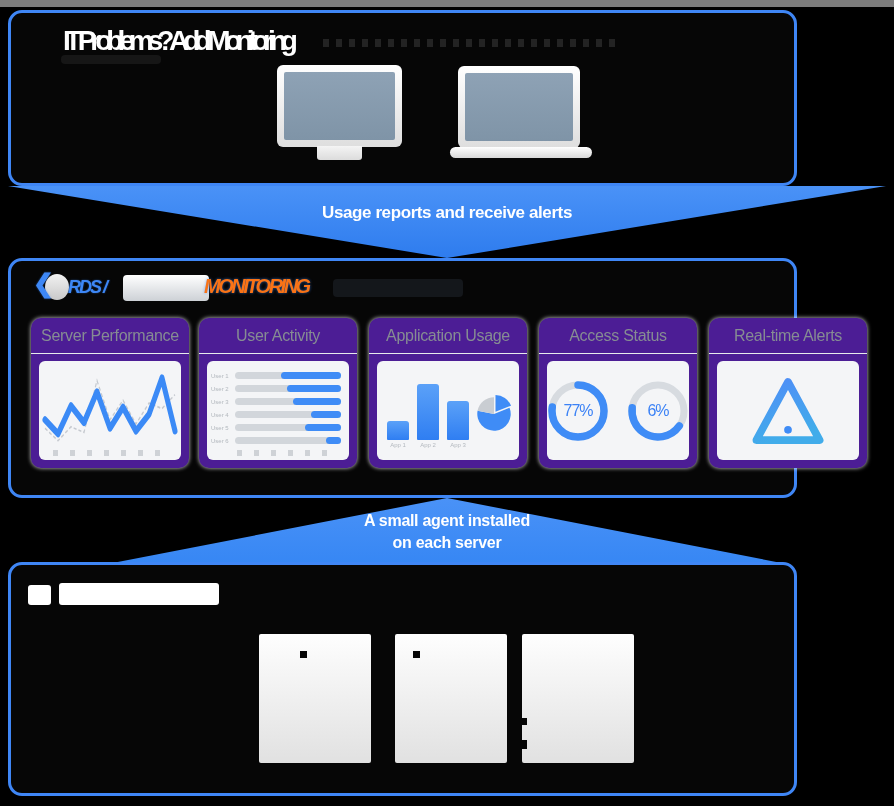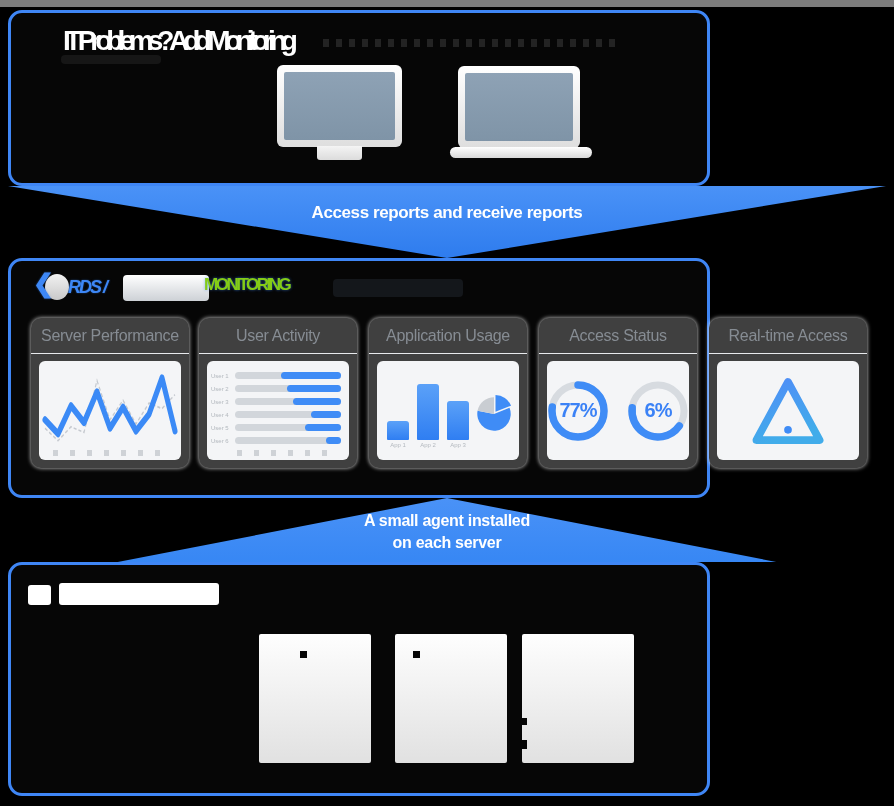--- a/index.html
+++ b/index.html
@@ -1,21 +1,21 @@
 <!DOCTYPE html>
 <html><head>
 <meta charset="utf-8">
 <style>
   * { margin:0; padding:0; box-sizing:border-box; }
   html,body { width:894px; height:806px; }
   body { background:#000; font-family:"Liberation Sans", sans-serif; position:relative; overflow:hidden; }
 
   .top-strip { position:absolute; left:0; top:0; width:894px; height:7px; background:#7c7c7c; }
 
-  .panel { position:absolute; left:8px; width:702px; border:3px solid #3f86f5; border-radius:14px; background:#060606; }
+  .panel { position:absolute; left:8px; width:789px; border:3px solid #3f86f5; border-radius:14px; background:#060606; }
   .panel.top { top:10px; height:176px; }
   .panel.mid { top:258px; height:240px; }
   .panel.bottom { top:562px; height:234px; }
 
   
   .hero-title { position:absolute; left:52px; top:12px; color:#fff; font-weight:800; font-size:28px;
                 letter-spacing:-6px; white-space:nowrap; }
   .hero-dots { position:absolute; left:312px; top:26px; width:292px; height:8px;
                background:repeating-linear-gradient(90deg,#232323 0 6px,transparent 6px 13px); }
   .hero-sub { position:absolute; left:50px; top:42px; width:100px; height:9px; background:#161616; border-radius:4px; }
@@ -43,26 +43,26 @@
 
   
   .back-circle { position:absolute; left:34px; top:13px; width:24px; height:26px; border-radius:50%;
                  background:linear-gradient(#f2f2f2,#c9c9c9); }
   .back-chevron { position:absolute; left:22px; top:8px; color:#3d87f6; font-size:25px; font-weight:800;
                   text-shadow:0 0 2px rgba(61,135,246,.6); }
   .breadcrumb { position:absolute; left:57px; top:16px; color:#3d87f6; font-style:italic; font-weight:800;
                 font-size:18px; letter-spacing:-2px; text-shadow:0 0 2px rgba(61,135,246,.5); }
   .toolbar-pill { position:absolute; left:112px; top:14px; width:86px; height:26px; border-radius:4px;
                   background:linear-gradient(#ffffff,#cdd1d6); }
-  .active-tab { position:absolute; left:193px; top:14px; color:#84cc16; font-weight:800;
-                font-size:17px; letter-spacing:-2.5px; text-shadow:0 0 3px rgba(61,135,246,.65); }
+  .active-tab { position:absolute; left:193px; top:14px; color:#f97316; font-style:italic; font-weight:800;
+                font-size:20px; letter-spacing:-2.5px; text-shadow:0 0 3px rgba(61,135,246,.65); }
   .toolbar-pill-dim { position:absolute; left:322px; top:18px; width:130px; height:18px; border-radius:4px; background:#14171b; }
 
   
-  .card { position:absolute; top:57px; width:158px; height:150px; background:#404040; border-radius:10px;
+  .card { position:absolute; top:57px; width:158px; height:150px; background:#4c1d95; border-radius:10px;
           box-shadow:0 0 4px rgba(255,255,255,.85); }
   .card-title { height:36px; line-height:36px; text-align:center; color:#868c93; font-size:16px;
                 letter-spacing:-0.3px; border-bottom:1px solid #e8eaed; white-space:nowrap; overflow:hidden; }
   .card-body { position:absolute; left:8px; right:8px; top:43px; bottom:8px; background:#f4f5f7; border-radius:6px; overflow:hidden; }
 
   .tick-row { position:absolute; left:14px; right:10px; bottom:4px; height:6px;
               background:repeating-linear-gradient(90deg,#c5c9ce 0 5px,transparent 5px 17px); opacity:.8; }
 
   
   .ua-wrap { position:absolute; inset:8px 8px 14px 4px; }
@@ -76,21 +76,21 @@
   .au-bars { display:flex; align-items:flex-end; gap:8px; height:78px; }
   .au-bar-col { display:flex; flex-direction:column; align-items:center; justify-content:flex-end; height:100%; }
   .au-bar { width:22px; border-radius:3px 3px 1px 1px; background:linear-gradient(#5ba1f8,#2f7ef2); }
   .au-bar-label { font-size:6px; color:#b3b8be; margin-top:2px; white-space:nowrap; }
   .au-pie { margin-left:6px; margin-bottom:6px; }
 
   
   .ws-body { display:flex; justify-content:center; align-items:center; gap:14px; position:absolute; inset:0; }
   .gauge { position:relative; width:66px; height:66px; }
   .gauge-label { position:absolute; inset:0; display:flex; align-items:center; justify-content:center;
-                 color:#3b82f6; font-weight:700; font-size:20px; letter-spacing:-1px; }
+                 color:#3b82f6; font-weight:400; font-size:16px; letter-spacing:-1px; }
 
   
   .alert-body { display:flex; align-items:center; justify-content:center; position:absolute; inset:0; }
 
   
   .redact-square { position:absolute; left:17px; top:20px; width:23px; height:20px; background:#fff; border-radius:3px; }
   .redact-bar { position:absolute; left:48px; top:18px; width:160px; height:22px; background:#fff; border-radius:3px; }
   .server { position:absolute; top:69px; width:112px; height:129px; border-radius:2px;
             background:linear-gradient(#fefefe,#e1e1e1); }
   .server .led { position:absolute; width:7px; height:7px; background:#060606; }
@@ -110,21 +110,21 @@
   </div>
   <div class="monitor-stand"></div>
 
   <div class="laptop-frame">
     <div class="screen"></div>
   </div>
   <div class="laptop-base"></div>
 </div>
 
 <div class="arrow-down">
-  <span class="lbl">Access reports and receive reports</span>
+  <span class="lbl">Usage reports and receive alerts</span>
 </div>
 
 <div class="panel mid">
   <div class="back-circle"></div>
   <div class="back-chevron">❮</div>
   <div class="breadcrumb">RDS /</div>
   <div class="toolbar-pill"></div>
   <div class="active-tab">MONITORING</div>
   <div class="toolbar-pill-dim"></div>
 
@@ -227,21 +227,21 @@
             <circle cx="33" cy="33" r="26" fill="none" stroke="#d7dbe0" stroke-width="7"></circle>
             <circle class="gauge-arc" cx="33" cy="33" r="26" fill="none" stroke="#3f8cf6" stroke-width="7.5" stroke-linecap="round" stroke-dasharray="68.61238355440109 163.36281798666926" transform="rotate(35 33 33)"></circle>
           </svg>
           <div class="gauge-label">6%</div>
         </div>
       </div>
     </div>
   </div>
 
   <div class="card" style="left:698px">
-    <div class="card-title">Real-time Access</div>
+    <div class="card-title">Real-time Alerts</div>
     <div class="card-body">
       <div class="alert-body">
         <svg width="86" height="82" viewBox="0 0 100 96">
           <defs>
             <linearGradient id="warn-grad" x1="0" y1="0" x2="0.3" y2="1">
               <stop offset="0" stop-color="#4f8df7"></stop>
               <stop offset="1" stop-color="#41acea"></stop>
             </linearGradient>
           </defs>
           <polygon points="50,14 87,82 13,82" fill="none" stroke="url(#warn-grad)" stroke-width="9" stroke-linejoin="round"></polygon>

